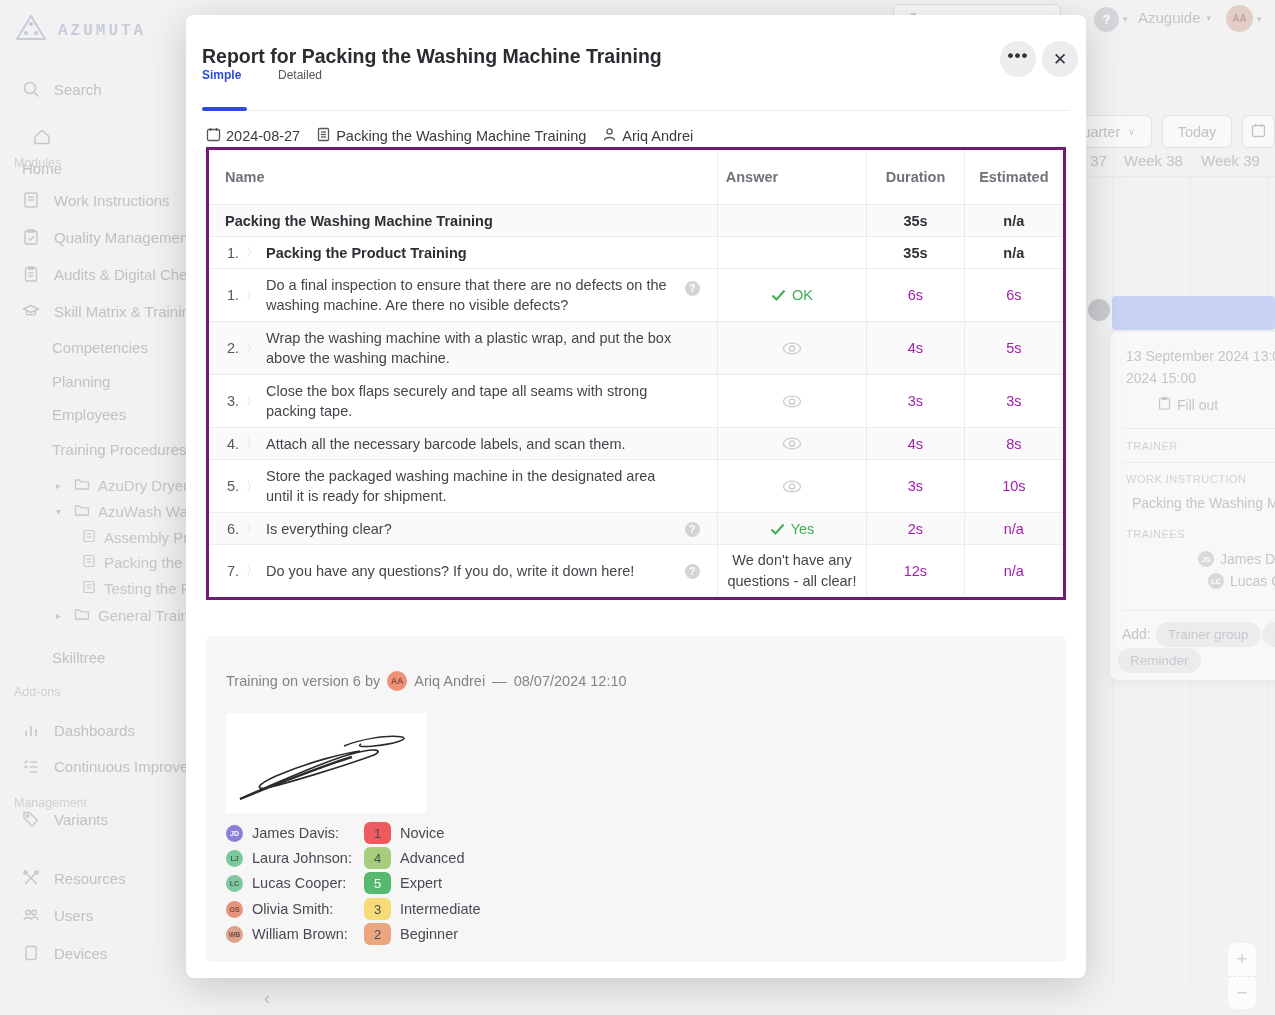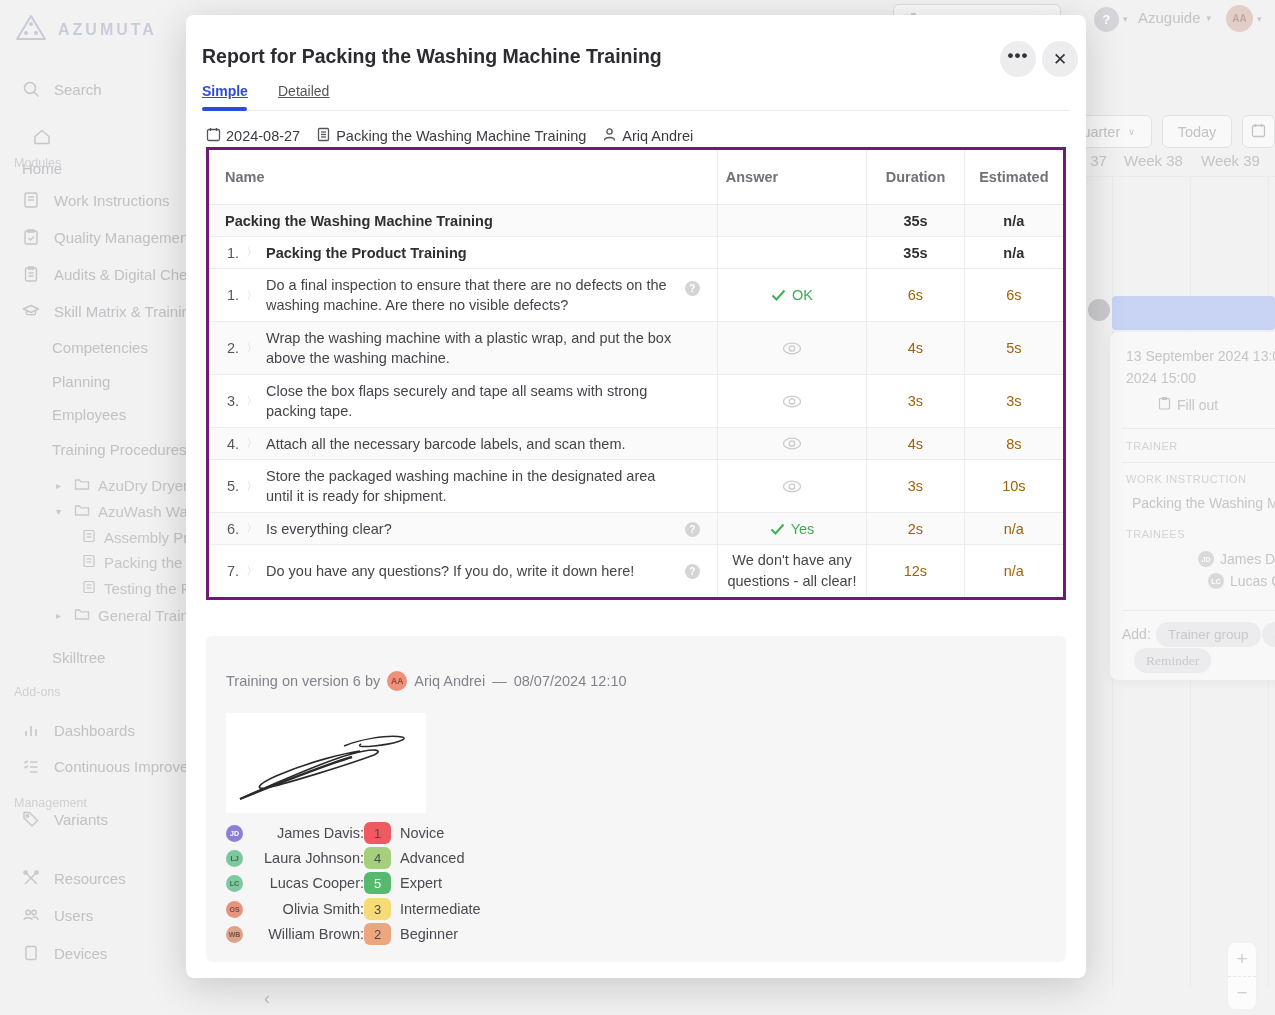--- a/index.html
+++ b/index.html
@@ -4,21 +4,21 @@
 <style>
   * { margin:0; padding:0; box-sizing:border-box; }
   html,body { width:1275px; height:1015px; }
   body { font-family:"Liberation Sans", sans-serif; background:#f2f2f3; overflow:hidden; }
   .screen { position:relative; width:1275px; height:1015px; background:#f2f2f3; overflow:hidden; }
 
   
   .bg { position:absolute; inset:0; z-index:1; }
   .abs { position:absolute; }
 
-  .brand { position:absolute; left:14px; top:14px; display:flex; align-items:center; gap:10px; color:#c7cbd8; }
+  .brand { position:absolute; left:14px; top:14px; display:flex; align-items:center; gap:10px; color:#c7cbd8;font-family:Liberation Mono, monospace; }
   .brand-name { font-size:16px; font-weight:700; letter-spacing:3px; color:#c9cdd9; }
 
   .side-item { position:absolute; left:22px; display:flex; align-items:center; gap:14px; height:22px;
                font-size:15px; color:#c1c1c6; white-space:nowrap; }
   .side-item .ic { width:18px; height:18px; flex:none; color:#c6c6cb; }
   .side-sub { left:52px; }
   .side-label { position:absolute; left:14px; font-size:12.5px; color:#d0d0d4; white-space:nowrap; }
   .tree-item { position:absolute; display:flex; align-items:center; gap:8px; height:20px; font-size:15px; color:#c5c5ca; white-space:nowrap; }
   .caret { font-size:10px; color:#c9c9cd; width:10px; }
 
@@ -61,21 +61,21 @@
   .collapse { position:absolute; left:264px; top:988px; font-size:18px; color:#c0c0c4; }
 
   
   .modal { position:absolute; left:186px; top:15px; width:900px; height:963px; background:#fff; z-index:5;
            border-radius:8px; box-shadow:0 8px 40px rgba(0,0,0,.18); }
   .m-title { position:absolute; left:16px; top:30px; font-size:19.5px; font-weight:600; color:#2b2b31; }
   .m-circ { position:absolute; top:26px; width:36px; height:36px; border-radius:50%; background:#ededef;
             display:flex; align-items:center; justify-content:center; color:#333338; cursor:pointer; }
   .m-dots { left:814px; font-size:17px; letter-spacing:1px; font-weight:700; padding-bottom:7px; }
   .m-close { left:856px; font-size:17px; }
-  .tab { position:absolute; top:68px; font-size:14px;text-decoration:underline; }
+  .tab { position:absolute; top:53px; font-size:12px; }
   .tab-simple { left:16px; color:#2e4bd8; font-weight:600; }
   .tab-detailed { left:92px; color:#55555c; }
   .tab-underline { position:absolute; left:16px; top:92px; width:45px; height:4px; border-radius:3px; background:#2e4bd8; }
   .tabs-border { position:absolute; left:16px; right:16px; top:95px; height:1px; background:#ececee; }
   .meta { position:absolute; left:20px; top:112px; display:flex; align-items:center; gap:16px;
           font-size:14.5px; color:#3c3c42; }
   .meta-item { display:flex; align-items:center; gap:5px; }
   .meta-item .ic { color:#55555c; }
 
   .rtable { position:absolute; left:20px; top:132px; width:860px; border:3px solid #701a75; font-size:14.5px; color:#44444b; }
@@ -88,35 +88,35 @@
   .c-est { width:101px; display:flex; align-items:center; justify-content:center; border-left:1px solid #ececef; }
   .t-head { height:54px; color:#71717a; font-weight:600; font-size:14.5px; }
   .t-head .c-name { padding-left:16px; }
   .t-head .c-ans { justify-content:flex-start; padding-left:8px; }
   .h32 { height:32px; } .h53 { height:53px; }
   .bold-name { font-weight:600; color:#2f2f35; }
   .pad16 { padding-left:16px; }
   .num { width:30px; text-align:right; color:#57575e; flex:none; }
   .chev { color:#cfcfd4; margin:0 8px 0 7px; font-size:12px; flex:none; }
   .ntext { line-height:20px; padding-right:30px; }
-  .dur-g { color:#a16207; }
+  .dur-g { color:#a21caf; }
   .dur-b { color:#2f2f35; font-weight:600; }
   .ok { color:#3fae53; display:flex; align-items:center; gap:6px; font-size:14.5px; }
   .help { position:absolute; right:9px; width:15px; height:15px; border-radius:50%; background:#d4d4d8;
           color:#fff; font-size:10px; font-weight:700; display:flex; align-items:center; justify-content:center; }
   .help-top { top:12px; } .help-mid { top:50%; margin-top:-7px; }
   .ans-text { line-height:21px; padding:0 6px; }
 
   .m-footer { position:absolute; left:20px; top:621px; width:860px; height:326px; background:#f6f6f7; border-radius:6px; }
   .ver-line { position:absolute; left:20px; top:35px; display:flex; align-items:center; gap:7px;
               font-size:14.5px; color:#83838b; }
   .aa-chip { width:20px; height:20px; border-radius:50%; background:#ef9078; color:#8c4a38; font-size:8.5px;
              font-weight:700; display:flex; align-items:center; justify-content:center; }
   .sig { position:absolute; left:20px; top:77px; width:200px; height:100px; background:#fff; }
-  .tr-row { position:absolute; left:20px; display:flex; align-items:center; height:22px; font-size:14.5px; color:#4a4a52;text-align:right; }
+  .tr-row { position:absolute; left:20px; display:flex; align-items:center; height:22px; font-size:14.5px; color:#4a4a52; }
   .tr-av { width:17px; height:17px; border-radius:50%; font-size:7px; font-weight:700; color:rgba(0,0,0,.5);
            display:flex; align-items:center; justify-content:center; margin-right:9px; flex:none; }
   .tr-name { width:112px; }
   .tr-badge { width:27px; height:22px; border-radius:6px; display:flex; align-items:center; justify-content:center;
               font-size:13px; color:#4c4c50; margin-right:9px; flex:none; }
 </style>
 </head>
 <body>
 
 <div class="screen">
@@ -364,21 +364,21 @@
         <span>Lucas Cooper</span>
       </div>
       <div class="ec-div" style="top:278px;"></div>
       <div class="abs" style="left:12px; top:294px;">Add:</div>
       <div class="ec-pill" style="left:46px; top:290px;">
           <span>Trainer group</span>
         </div>
       <div class="ec-pill" style="left:152px; top:290px;">
           <span>Skill level</span>
         </div>
-      <div class="ec-pill" style="left:24px; top:316px;font-family:Liberation Serif, serif;">
+      <div class="ec-pill" style="left:8px; top:316px;">
           <span>Reminder</span>
         </div>
     </div>
 
     <div class="zoomctl">
       <div class="zb">+</div>
       <div class="zb zd">−</div>
     </div>
     <div class="collapse">‹</div>
   </div>

